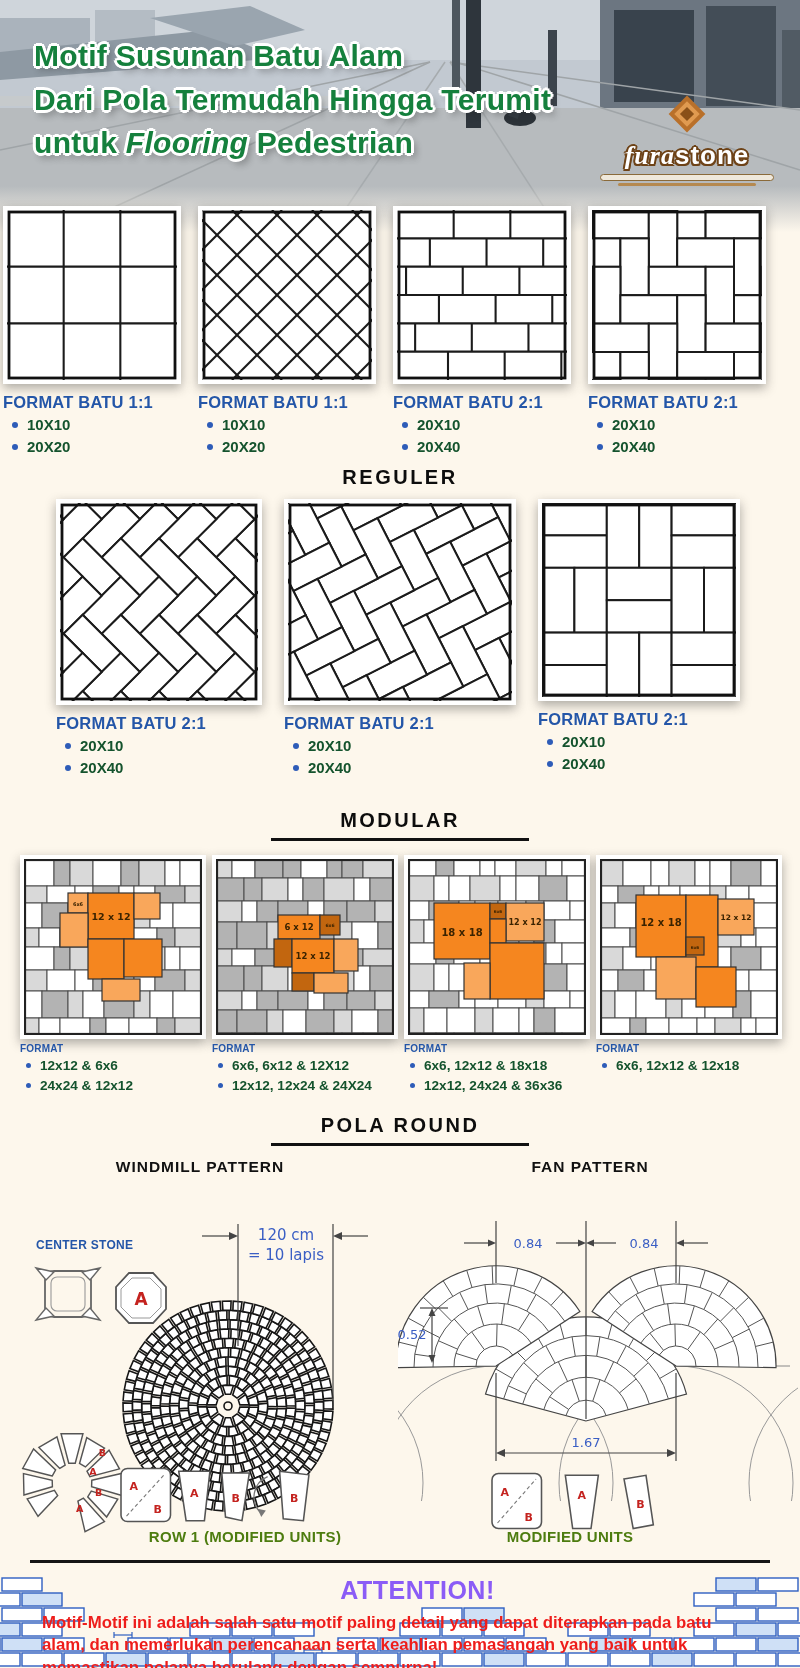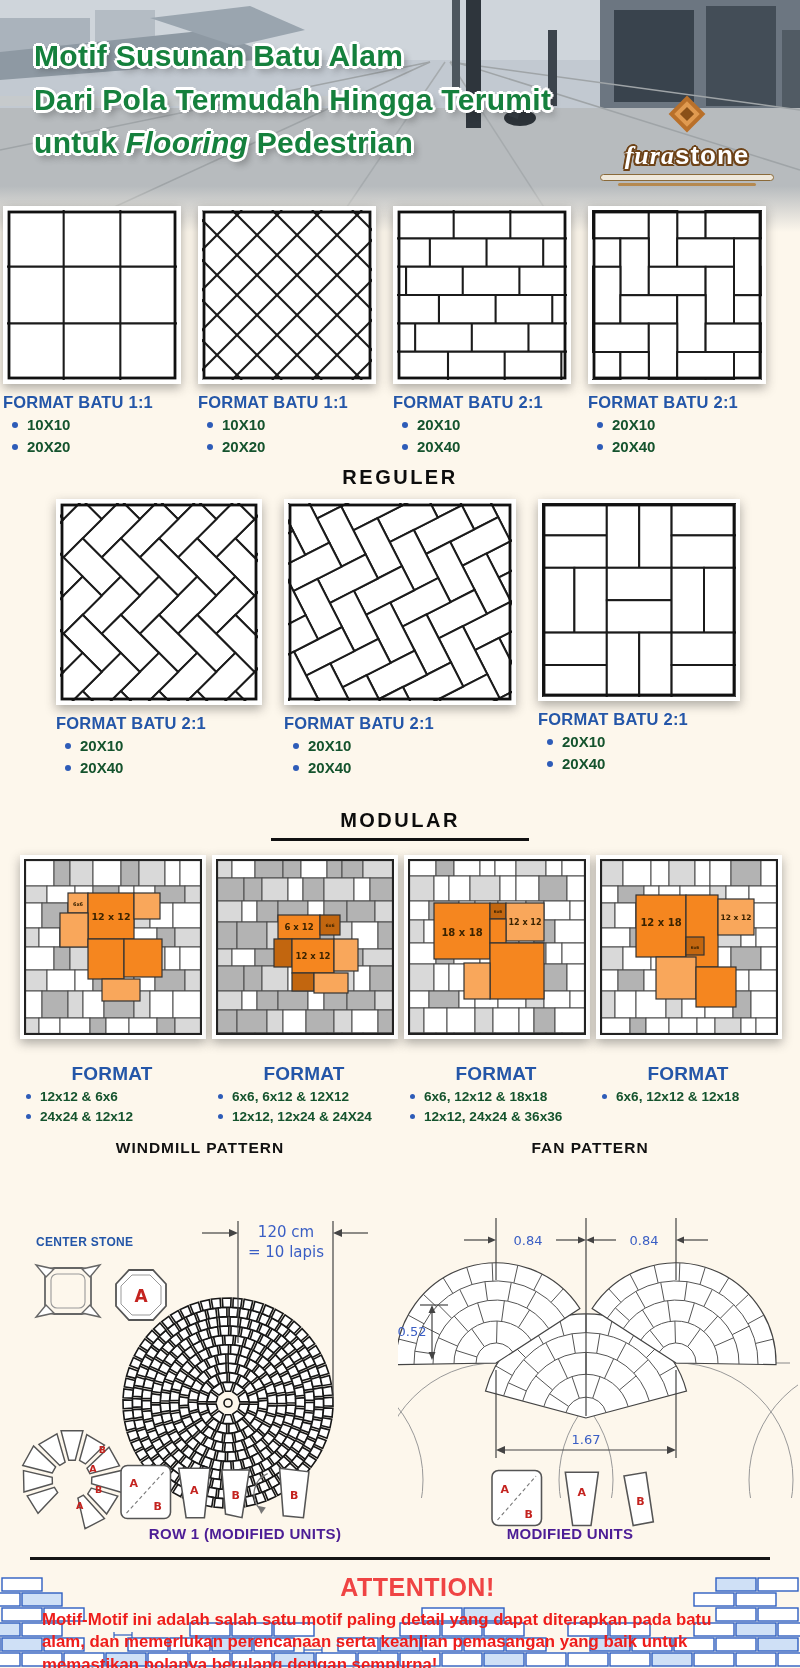--- a/index.html
+++ b/index.html
@@ -30,57 +30,57 @@
   .fmt-title{color:#2456a8;font-size:16.5px;font-weight:800;margin:9px 0 2px;letter-spacing:.2px;}
   .fmt-list{margin:0;padding:0;list-style:none;}
   .fmt-list li{color:#14532d;font-size:15px;font-weight:600;padding:1px 0 1px 24px;position:relative;line-height:20px;}
   .fmt-list li::before{content:"";position:absolute;left:9px;top:8px;width:6px;height:6px;border-radius:50%;background:#2e5cb8;}
 
   .row1{display:flex;gap:9px;padding:0 3px;margin-top:-26px;position:relative;z-index:3;}
   .row1 figure{width:186px;}
   .row2{display:flex;gap:22px;padding:0 56px;margin-top:10px;}
   .mod-row{display:flex;gap:8px;padding:0 20px;margin-top:14px;}
   .mod-row figure{width:184px;}
-  .mod-row .fmt-title{font-size:19px;margin-top:24px;text-align:center;}
+  .mod-row .fmt-title{font-size:10px;margin-top:4px;}
   .mod-row .fmt-list li{font-size:13.6px;padding-left:20px;line-height:18px;}
   .mod-row .fmt-list li::before{left:6px;top:7px;width:5px;height:5px;}
 
   h2.reguler{margin:8px 0 0;}
   h2.modular{margin:30px 0 0;}
   h2.polar{margin:18px 0 0;}
 
   
   .pl{stroke:#1b1b1b;stroke-width:2.1;}
   .tile{fill:#fff;stroke:#1b1b1b;stroke-width:2;}
   .frame{fill:none;stroke:#111;stroke-width:2.8;}
   .mframe{fill:none;stroke:#222;stroke-width:2.2;}
   .tile-lbl{fill:#3b2300;font-weight:bold;text-anchor:middle;font-family:"DejaVu Sans",sans-serif;}
 
   
   .round-cols{display:flex;padding:0 10px;}
   .wm-col{width:380px;position:relative;}
   .fan-col{width:400px;position:relative;}
-  .pat-h{text-align:center;font-size:15.5px;font-weight:800;color:#111;letter-spacing:1px;margin:12px 0 16px;}
+  .pat-h{text-align:center;font-size:15.5px;font-weight:800;color:#111;letter-spacing:1px;margin:12px 0 0;}
   .canvas{position:relative;height:372px;}
   .abs{position:absolute;}
   .center-stone-label{position:absolute;left:26px;top:62px;color:#2456a8;font-weight:800;font-size:12px;letter-spacing:.3px;}
-  .unit-label{position:absolute;color:#4c1d95;font-weight:800;font-size:15px;text-align:center;letter-spacing:.3px;}
+  .unit-label{position:absolute;color:#4d7c0f;font-weight:800;font-size:15px;text-align:center;letter-spacing:.3px;}
   .dim-t{fill:#3a5ec4;font-size:15px;text-anchor:middle;font-family:"DejaVu Sans",sans-serif;}
   .dim-s{fill:#3a5ec4;font-size:13px;text-anchor:middle;font-family:"DejaVu Sans",sans-serif;}
   .dim-line{stroke:#444;stroke-width:1.2;}
   .dim-arrow{fill:#444;}
   .red-letter{fill:#c4231f;font-weight:bold;font-size:12px;text-anchor:middle;font-family:"DejaVu Sans",sans-serif;}
   .red-letter.big{font-size:17px;}
   .red-letter.sm{font-size:10px;}
   .unit-shape{fill:#fff;stroke:#555;stroke-width:1.7;}
   .unit-dash{stroke:#777;stroke-width:1.2;stroke-dasharray:4 3;}
 
   
   .divider{height:3px;background:#151515;margin:12px 30px 0;position:relative;z-index:2;}
-  .attn-h{text-align:center;color:#ef4444;font-size:25px;font-weight:800;margin:13px 0 7px;letter-spacing:.5px;position:relative;z-index:2;padding-left:35px;}
+  .attn-h{text-align:center;color:#8b5cf6;font-size:25px;font-weight:800;margin:13px 0 7px;letter-spacing:.5px;position:relative;z-index:2;padding-left:35px;}
   .attn-p{color:#ee1d1b;font-size:16.8px;font-weight:700;margin:0 42px;line-height:1.33;position:relative;z-index:2;}
   .footer-bricks{position:absolute;left:0;bottom:0;z-index:1;}
 </style>
 </head>
 <body>
 
 <div class="page">
 
   <header class="hero">
     <svg class="hero-bg" width="800" height="232" viewBox="0 0 800 232">
@@ -1999,20 +1999,21 @@
       </svg></div>
       <figcaption>
         <h4 class="fmt-title">FORMAT</h4>
         <ul class="fmt-list">
           <li>6x6, 12x12 &amp; 12x18</li>
         </ul>
       </figcaption>
     </figure>
   </section>
 
+  <h2 class="sec-h ul polar">POLA ROUND</h2>
 
   <section class="round-cols">
 
     <div class="wm-col">
       <h3 class="pat-h">WINDMILL PATTERN</h3>
       <div class="canvas">
         <div class="center-stone-label">CENTER STONE</div>
 
         <svg class="abs" style="left:20px;top:86px" width="76" height="68" viewBox="0 0 76 68">
           <rect x="15" y="9" width="46" height="46" rx="9" fill="none" stroke="#666" stroke-width="1.8"></rect>

